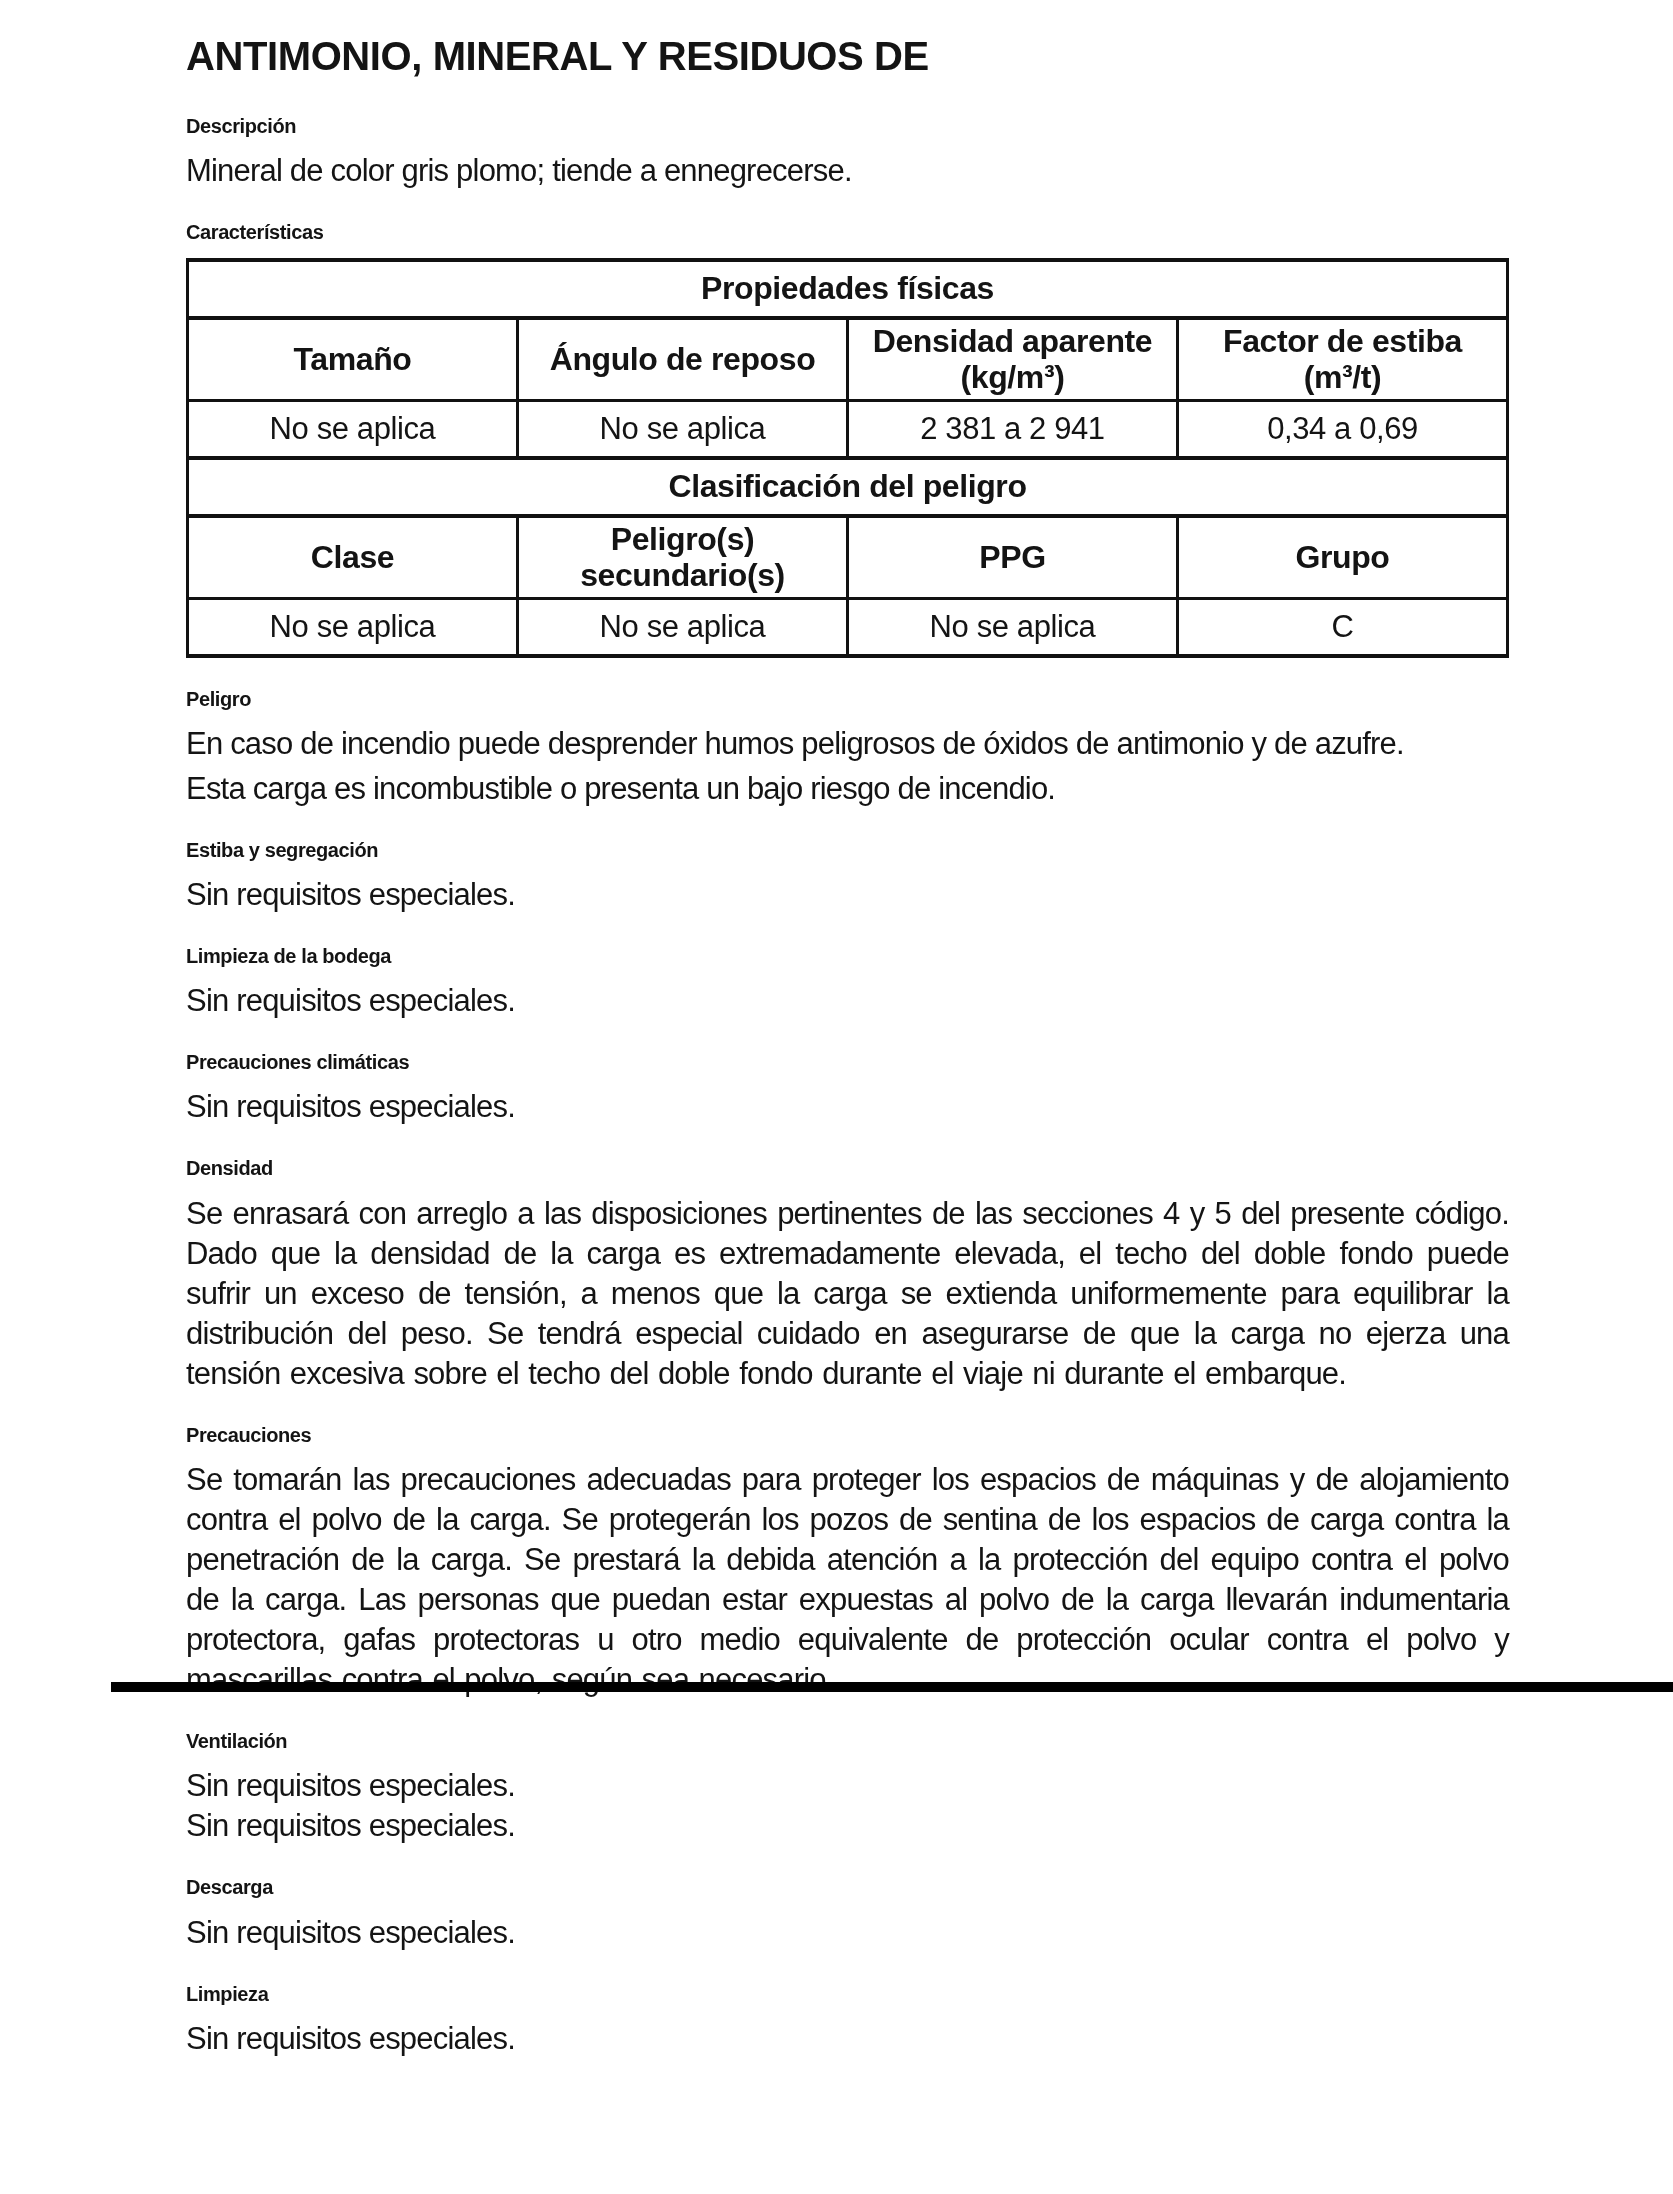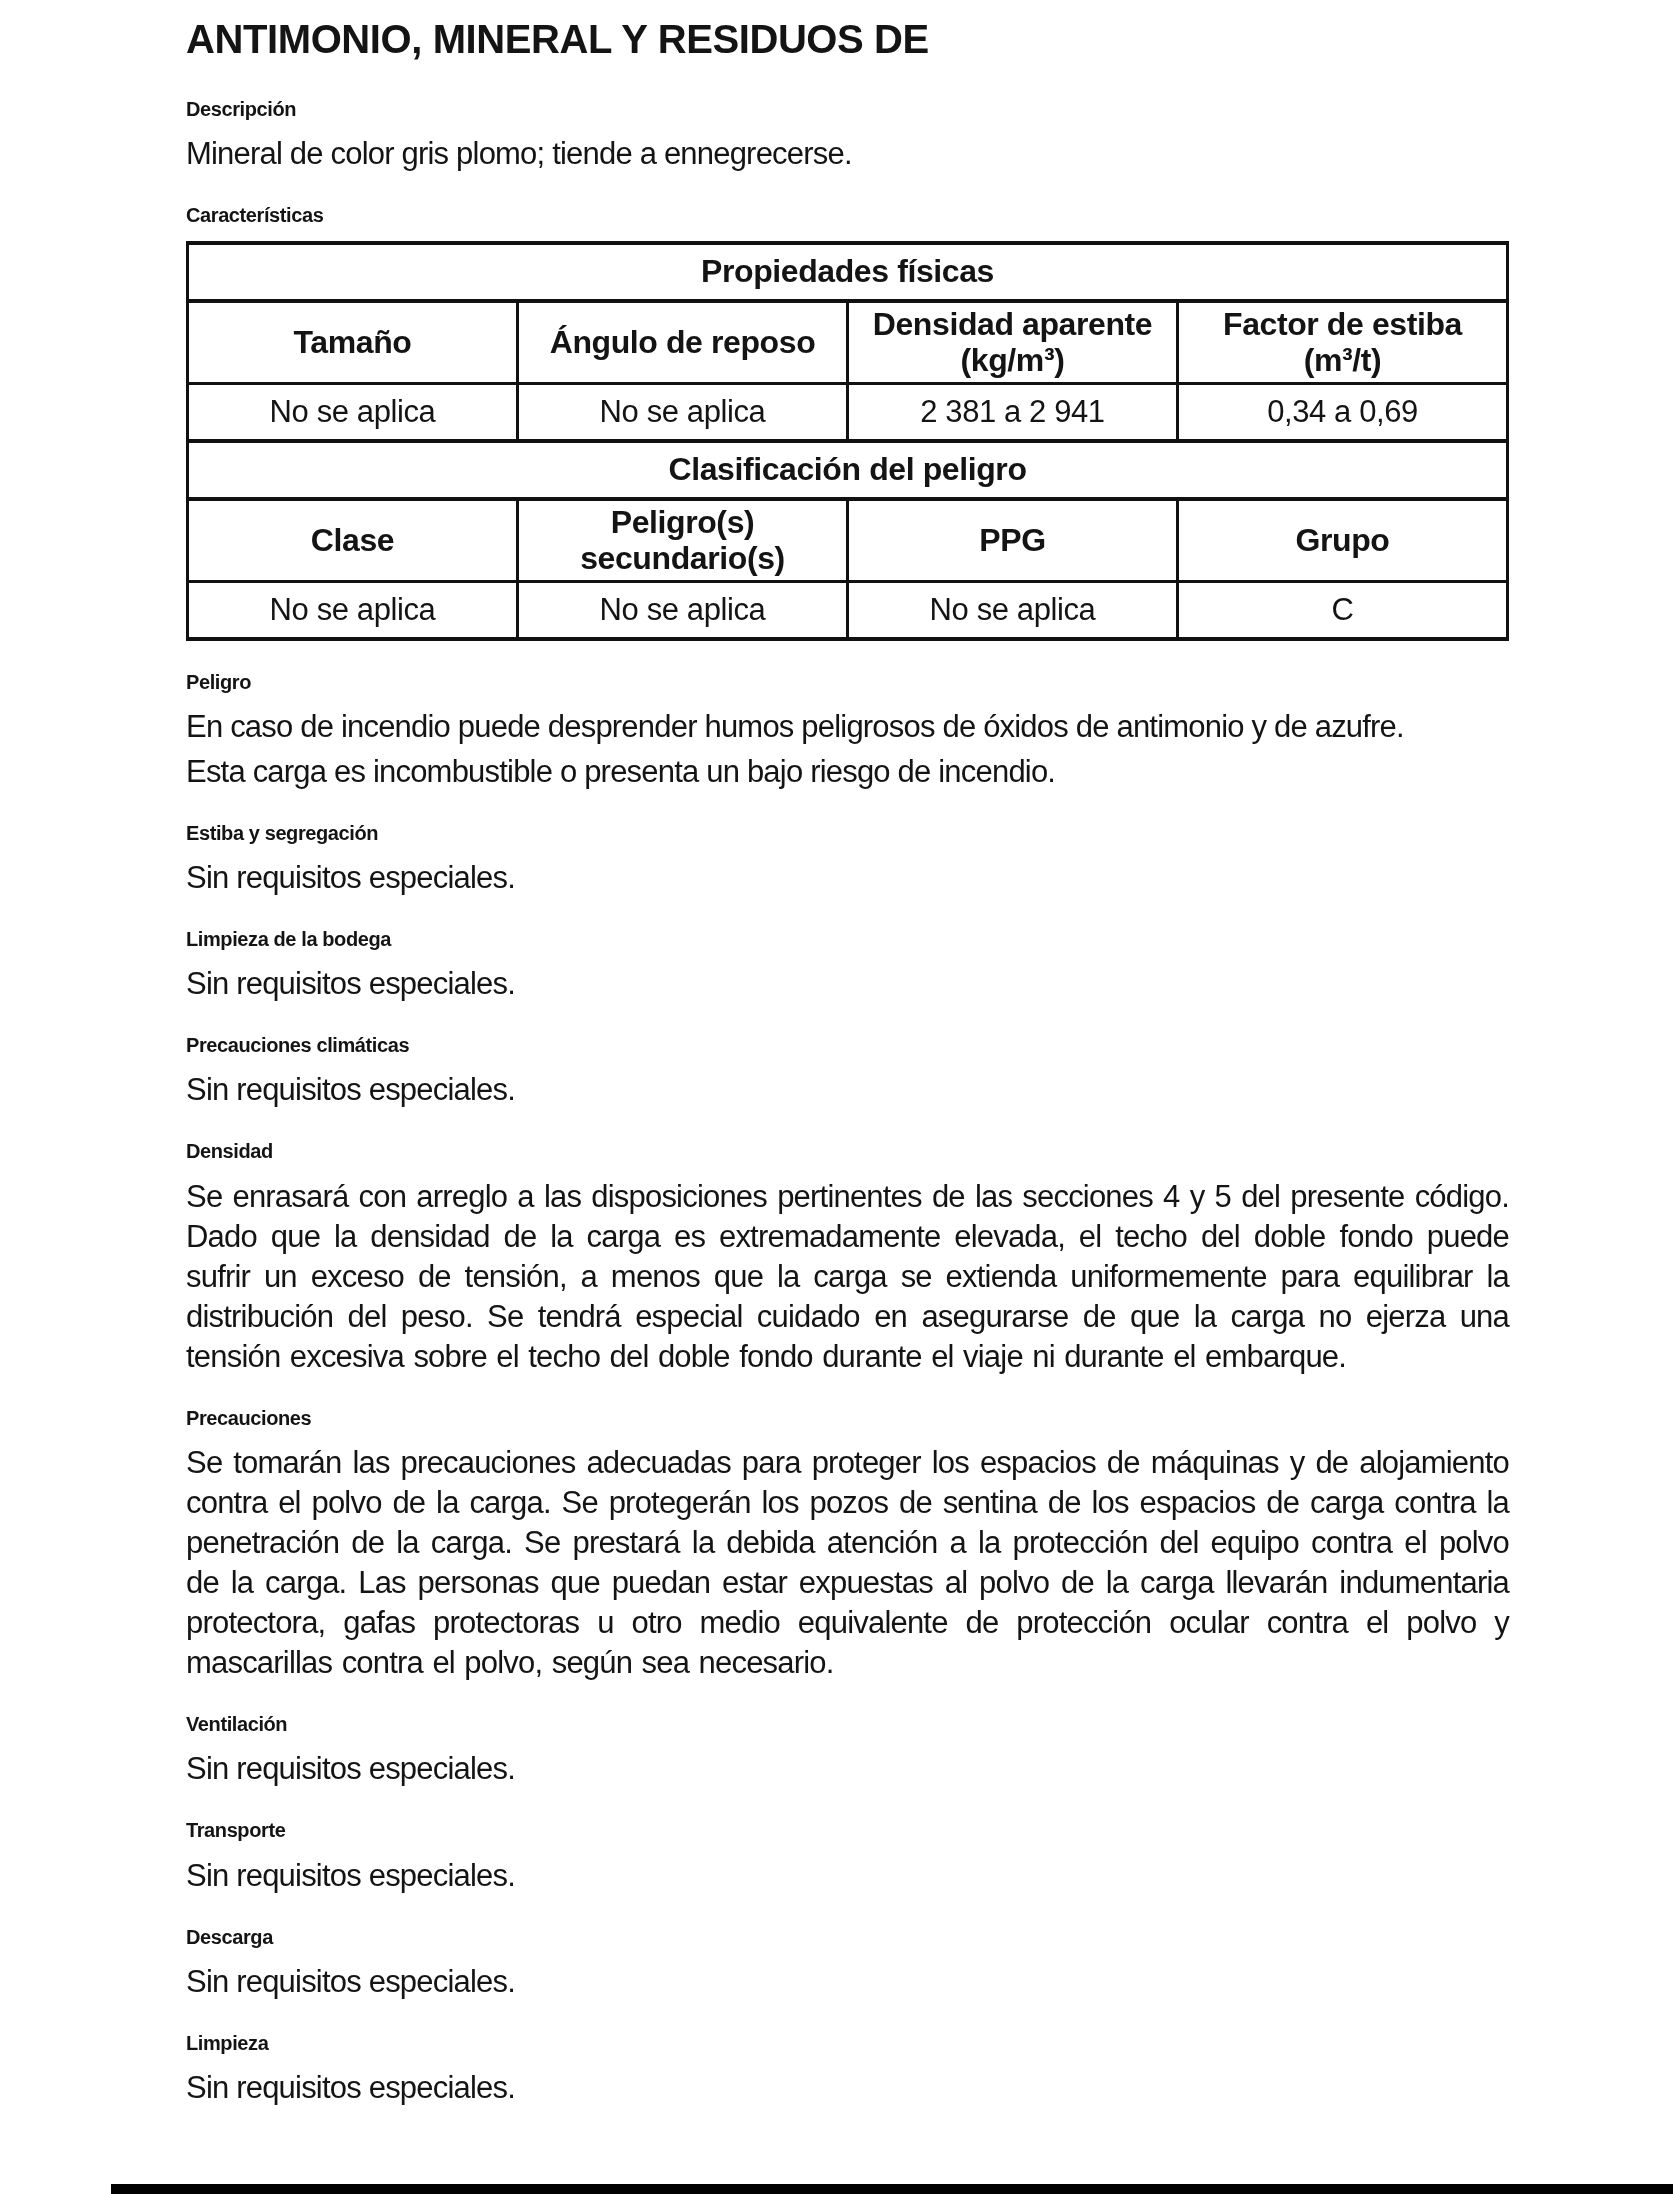--- a/index.html
+++ b/index.html
@@ -11,22 +11,22 @@
     width: 1673px;
     height: 2194px;
     position: relative;
     overflow: hidden;
     font-family: "Liberation Sans", sans-serif;
     color: #141414;
   }
   .page {
     box-sizing: border-box;
     width: 1673px;
-    height: 2194px;
-    padding: 16px 164px 0 186px;
+    height: 1692px;
+    padding: 33px 164px 0 186px;
     position: relative;
   }
   .doc-title {
     font-size: 40px;
     font-weight: 700;
     letter-spacing: -0.4px;
     line-height: 46px;
     margin: 0;
   }
   h2.sec-heading {
@@ -162,21 +162,20 @@
 
   <h2 class="sec-heading">Densidad</h2>
   <p class="sec-text justify">Se enrasará con arreglo a las disposiciones pertinentes de las secciones 4 y 5 del presente código. Dado que la densidad de la carga es extremadamente elevada, el techo del doble fondo puede sufrir un exceso de tensión, a menos que la carga se extienda uniformemente para equilibrar la distribución del peso. Se tendrá especial cuidado en asegurarse de que la carga no ejerza una tensión excesiva sobre el techo del doble fondo durante el viaje ni durante el embarque.</p>
 
   <h2 class="sec-heading">Precauciones</h2>
   <p class="sec-text justify">Se tomarán las precauciones adecuadas para proteger los espacios de máquinas y de alojamiento contra el polvo de la carga. Se protegerán los pozos de sentina de los espacios de carga contra la penetración de la carga. Se prestará la debida atención a la protección del equipo contra el polvo de la carga. Las personas que puedan estar expuestas al polvo de la carga llevarán indumentaria protectora, gafas protectoras u otro medio equivalente de protección ocular contra el polvo y mascarillas contra el polvo, según sea necesario.</p>
 
   <h2 class="sec-heading">Ventilación</h2>
   <p class="sec-text">Sin requisitos especiales.</p>
 
-  <h2 class="sec-heading">Transporte</h2>
   <p class="sec-text">Sin requisitos especiales.</p>
 
   <h2 class="sec-heading">Descarga</h2>
   <p class="sec-text">Sin requisitos especiales.</p>
 
   <h2 class="sec-heading">Limpieza</h2>
   <p class="sec-text">Sin requisitos especiales.</p>
 
   <div class="bottom-bar"></div>
 

